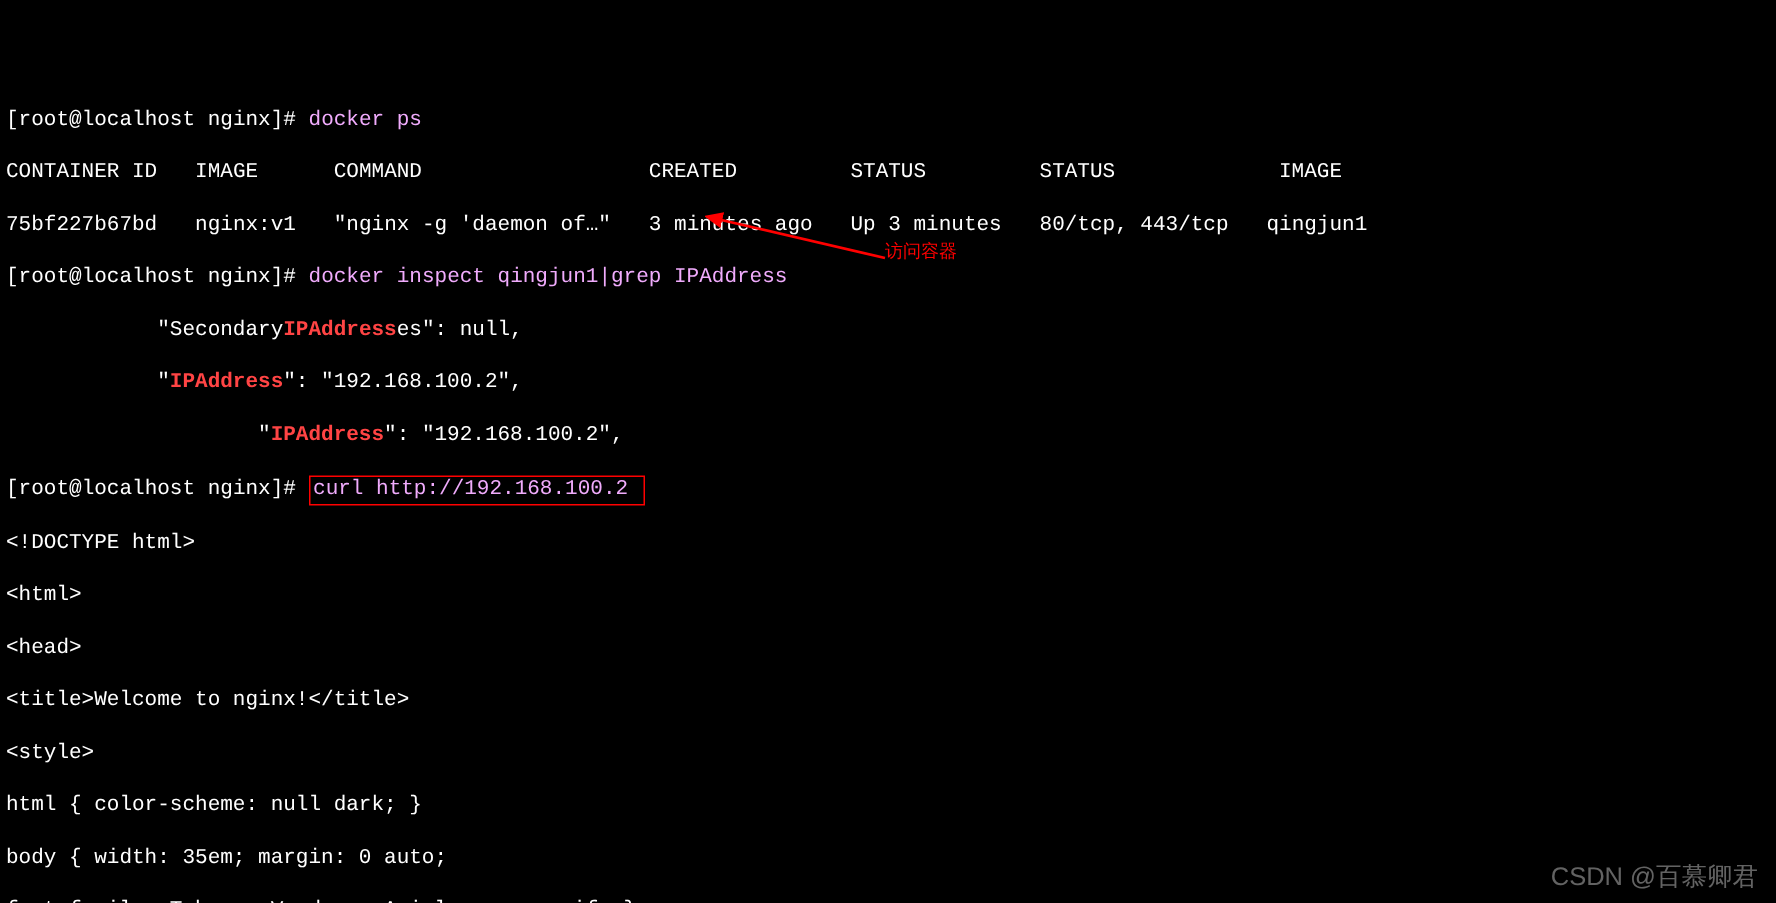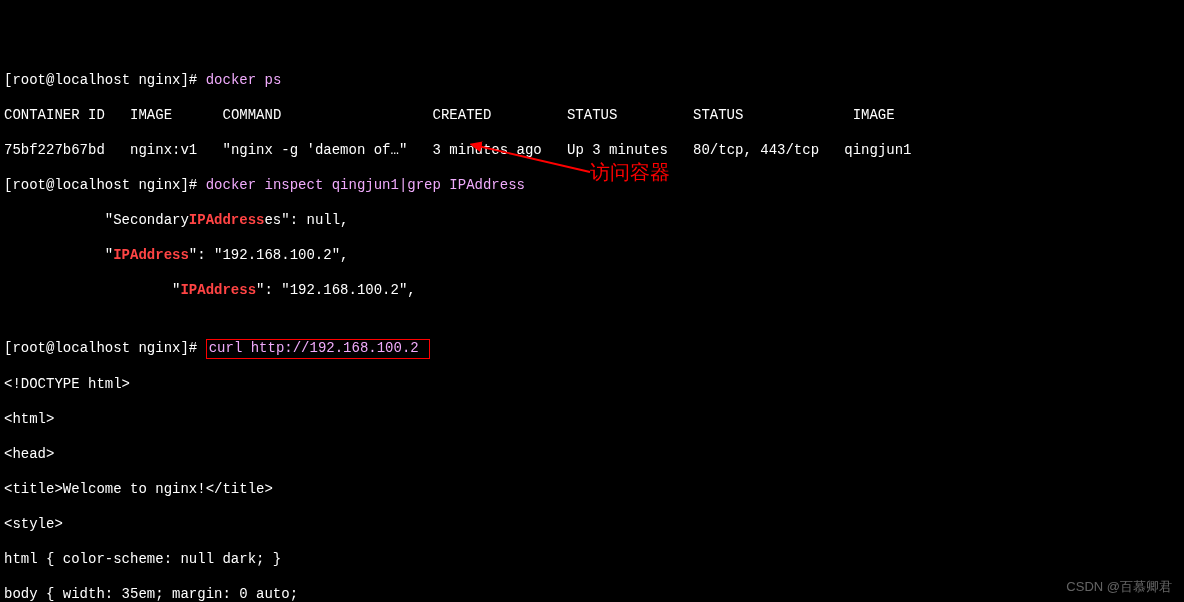--- a/index.html
+++ b/index.html
@@ -21,40 +21,39 @@
       white-space: pre;
     }
     .line { white-space: pre; }
     .cmd { color: #f0abfc; }
     .highlight-red { color: #f44; font-weight: bold; text-align: right; }
     .boxed {
       border: 1.5px solid #f00;
       padding: 0 2px;
       display: inline-block;
       line-height: 1.25;
-      margin-top: 22px;
     }
     .arrow-svg {
       position: absolute;
       pointer-events: none;
     }
     .annotation {
       position: absolute;
       color: #f00;
       font-family: Liberation Serif, serif;
-      font-size: 20px;
+      font-size: 12px;
       white-space: nowrap;
     }
     .watermark {
       position: absolute;
       right: 12px;
       bottom: 7px;
       color: rgba(220,220,220,0.45);
       font-family: "Microsoft YaHei", sans-serif;
-      font-size: 13px;
+      font-size: 17px;
       white-space: nowrap;
     }
   </style>
 </head>
 <body>
 
 
 
 <div class="line"><span>[</span><span>root</span><span>@</span><span>localhost</span> <span>nginx</span><span>]#</span> <span class="cmd">docker ps</span></div>
 <div class="line"><span>CONTAINER ID</span>   <span>IMAGE</span>      <span>COMMAND</span>                  <span>CREATED</span>         <span>STATUS</span>         <span>STATUS</span>             <span>IMAGE</span></div>

